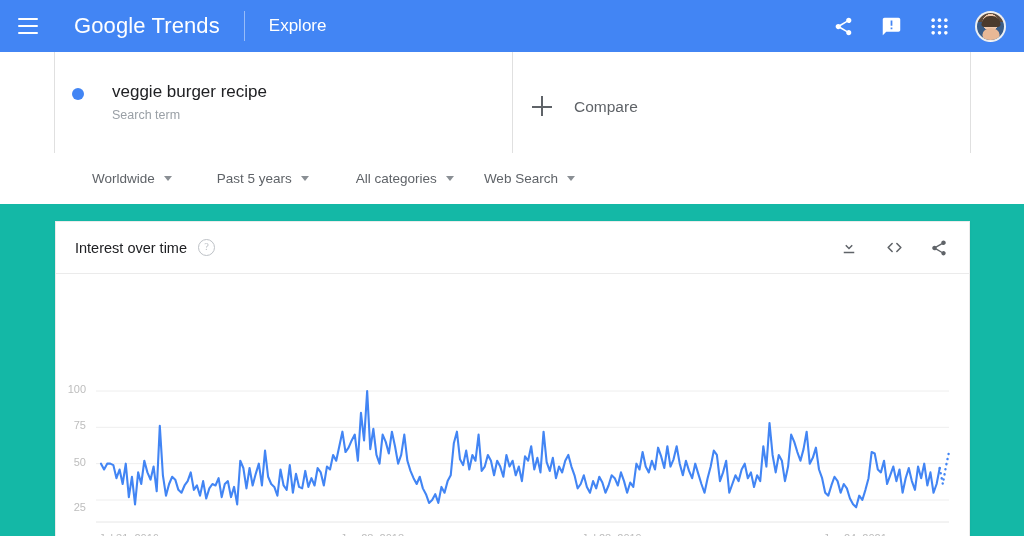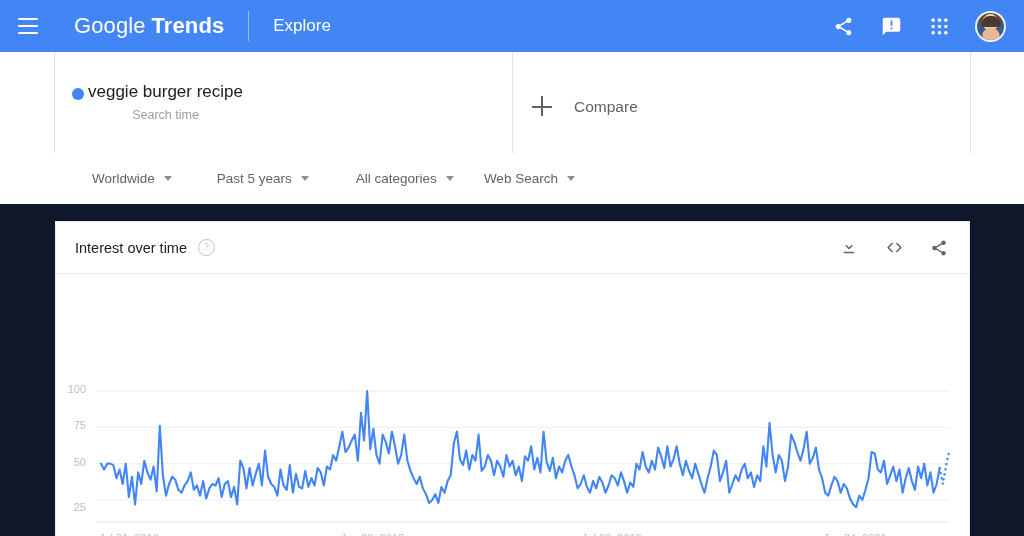--- a/index.html
+++ b/index.html
@@ -22,21 +22,21 @@
     margin-left: 18px; width: 24px; height: 24px;
     display:flex; flex-direction:column; justify-content:center; gap:5px;
     cursor:pointer;
   }
   .hamburger span { display:block; height:2px; width:20px; background:#fff; border-radius:1px; }
   .brand {
     margin-left: 32px; color:#fff; font-size:22px; letter-spacing:0.1px;
     white-space:nowrap; display:flex; align-items:baseline; gap:6px;
   }
   .brand .g-bold { font-weight: 500; }
-  .brand .g-light { font-weight: 700; }
+  .brand .g-light { font-weight: 400; }
   .vbar {
     margin-left: 24px; width:1px; height:30px; background: rgba(255,255,255,0.45);
   }
   .explore {
     margin-left: 24px; color:#fff; font-size:17px; font-weight:400; cursor:pointer;
     white-space:nowrap;
   }
   .appbar-right {
     margin-left:auto; margin-right: 18px;
     display:flex; align-items:center; gap: 24px;
@@ -65,21 +65,21 @@
     position:absolute; top:52px; left:0; width:1024px; height:101px;
     background:#fff; border-bottom:1px solid #e0e0e0;
   }
   .termrow .vsep { position:absolute; top:0; width:1px; height:101px; background:#e0e0e0; }
   .vsep-left  { left:54px; }
   .vsep-mid   { left:512px; }
   .vsep-right { left:970px; }
 
   .term-block { position:absolute; left:72px; top:30px; display:flex; align-items:flex-start; }
   .term-dot { width:12px; height:12px; border-radius:50%; background:#4285f4; margin-top:6px; }
-  .term-texts { margin-left:4px;text-align:center; }
+  .term-texts { margin-left:28px; }
   .term-title { font-size:17px; color:#202124; line-height:20px; }
   .term-sub { font-size:12.5px; color:#9aa0a6; margin-top:6px; }
 
   .compare-block {
     position:absolute; left:532px; top:44px;
     display:flex; align-items:center; cursor:pointer;
   }
   .compare-plus { width:22px; height:22px; position:relative; }
   .compare-plus::before, .compare-plus::after{
     content:""; position:absolute; background:#5f6368;
@@ -104,21 +104,21 @@
     border-top:5px solid #8a8f94;
   }
   .f1 { margin-left:92px; }
   .f2 { margin-left:45px; }
   .f3 { margin-left:47px; }
   .f4 { margin-left:30px;justify-content:space-between; }
 
   
   .pagebody {
     position:absolute; top:204px; left:0; width:1024px; height:332px;
-    background:#0f172a;
+    background:#14b8a6;
   }
   .card {
     position:absolute; left:55px; top:17px; width:915px; height:315px;
     background:#fff; border:1px solid #ebebeb; border-bottom:none;
     box-sizing:border-box;
     box-shadow: 0 1px 2px rgba(60,64,67,0.08);
   }
   .card-head {
     height:52px; border-bottom:1px solid #ebebeb;
     display:flex; align-items:center; box-sizing:border-box;
@@ -190,21 +190,21 @@
 
   <div class="termrow">
     <div class="vsep vsep-left"></div>
     <div class="vsep vsep-mid"></div>
     <div class="vsep vsep-right"></div>
 
     <div class="term-block">
       <div class="term-dot"></div>
       <div class="term-texts">
         <div class="term-title">veggie burger recipe</div>
-        <div class="term-sub">Search time</div>
+        <div class="term-sub">Search term</div>
       </div>
     </div>
 
     <div class="compare-block">
       <div class="compare-plus"></div>
       <div class="compare-label">Compare</div>
     </div>
   </div>
 
   <div class="filterbar">

